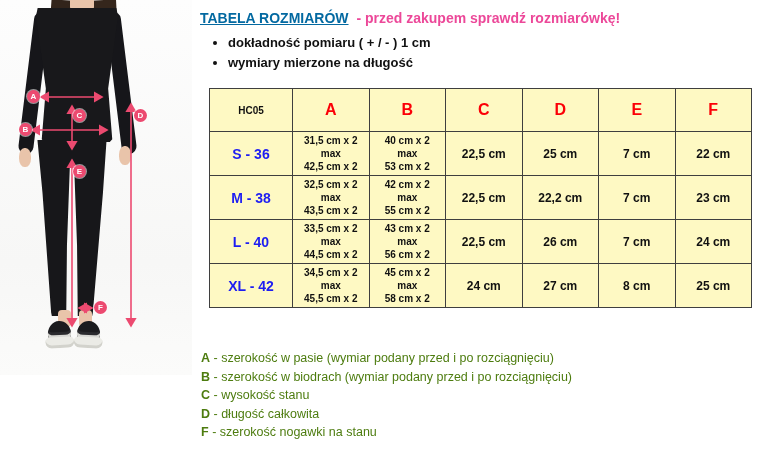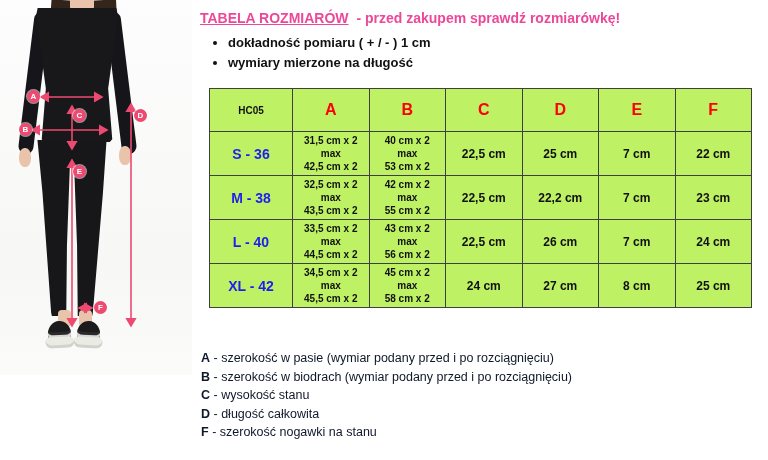--- a/index.html
+++ b/index.html
@@ -44,43 +44,43 @@
   .badge-a { left:27px;  top:90px;  }
   .badge-b { left:19px;  top:123px; }
   .badge-c { left:73px;  top:109px; }
   .badge-d { left:134px; top:109px; }
   .badge-e { left:73px;  top:165px; }
   .badge-f { left:94px;  top:301px; }
 
   
   .headerblock { position:absolute; left:200px; top:8px; width:560px; }
   .titleline { font-size:14px; font-weight:bold; color:#111111; line-height:20px; }
-  .title { color:#ec4899; text-decoration:underline; }
+  .title { color:#0369a1; text-decoration:underline; }
   .subtitle { color:#ec4899; margin-left:4px; }
   .bullets { margin:5px 0 16px 28px; list-style:disc; }
   .bullets li { font-size:13px; font-weight:bold; color:#111111; line-height:20px; }
 
   
   table.size-table { position:absolute; left:209px; top:88px; border-collapse:collapse; table-layout:fixed; }
   table.size-table td { border:1px solid #3f3f3f; text-align:center; vertical-align:middle;
-                        background:#bef264; padding:0; }
+                        background:#fef9c3; padding:0; }
   td.model  { font-size:10px; font-weight:bold; color:#111111; }
   td.colh   { font-size:16px; font-weight:bold; color:#fb0007; }
   td.size   { font-size:14px; font-weight:bold; color:#1d1df2; }
   td.multi  { font-size:10px; font-weight:bold; color:#111111; }
   td.multi span { display:block; line-height:13px; }
   td.plain  { font-size:12px; font-weight:bold; color:#111111; }
   tr.hrow  { height:43px; }
   tr.drow  { height:44px; }
   col.c-size { width:83px; }
   col.c-dim  { width:76.5px; }
 
   
   .legend { position:absolute; left:201px; top:349px; width:560px; }
-  .legend-line { font-size:12.5px; color:#0f172a; line-height:18.6px; }
+  .legend-line { font-size:12.5px; color:#4d7c0f; line-height:18.6px; }
   .legend-line b { font-weight:bold; }
 </style>
 </head>
 <body>
 
 <div class="page">
 
   <div class="figure">
     <div class="hair-left"></div>
     <div class="hair-right"></div>

